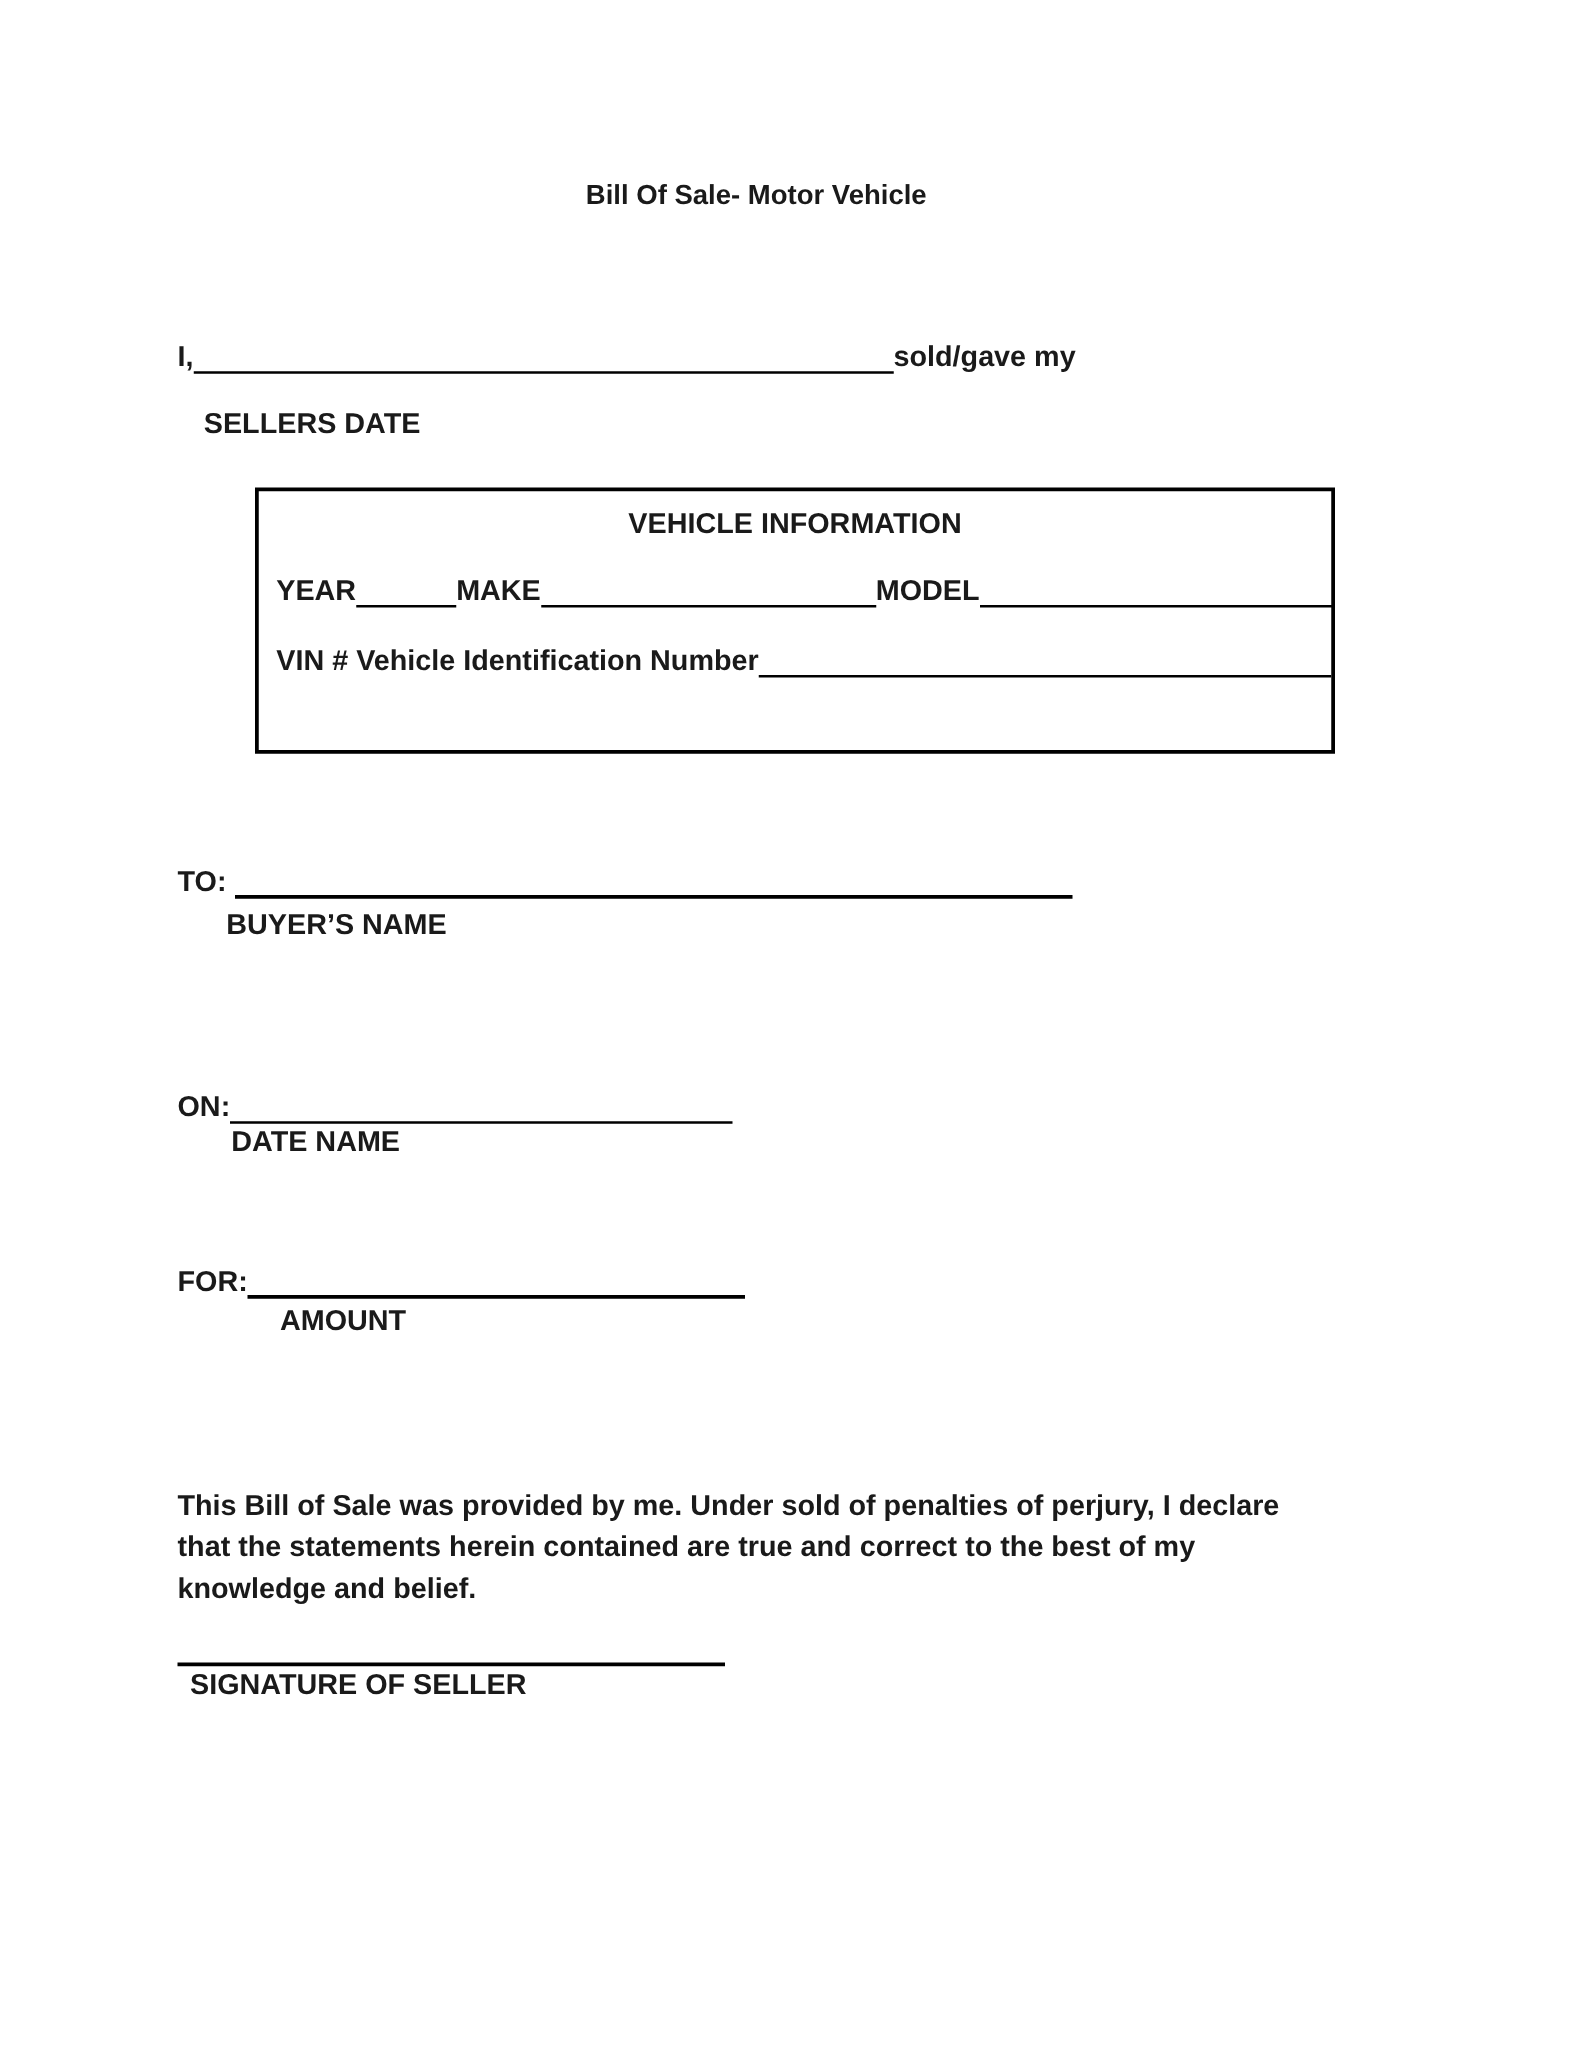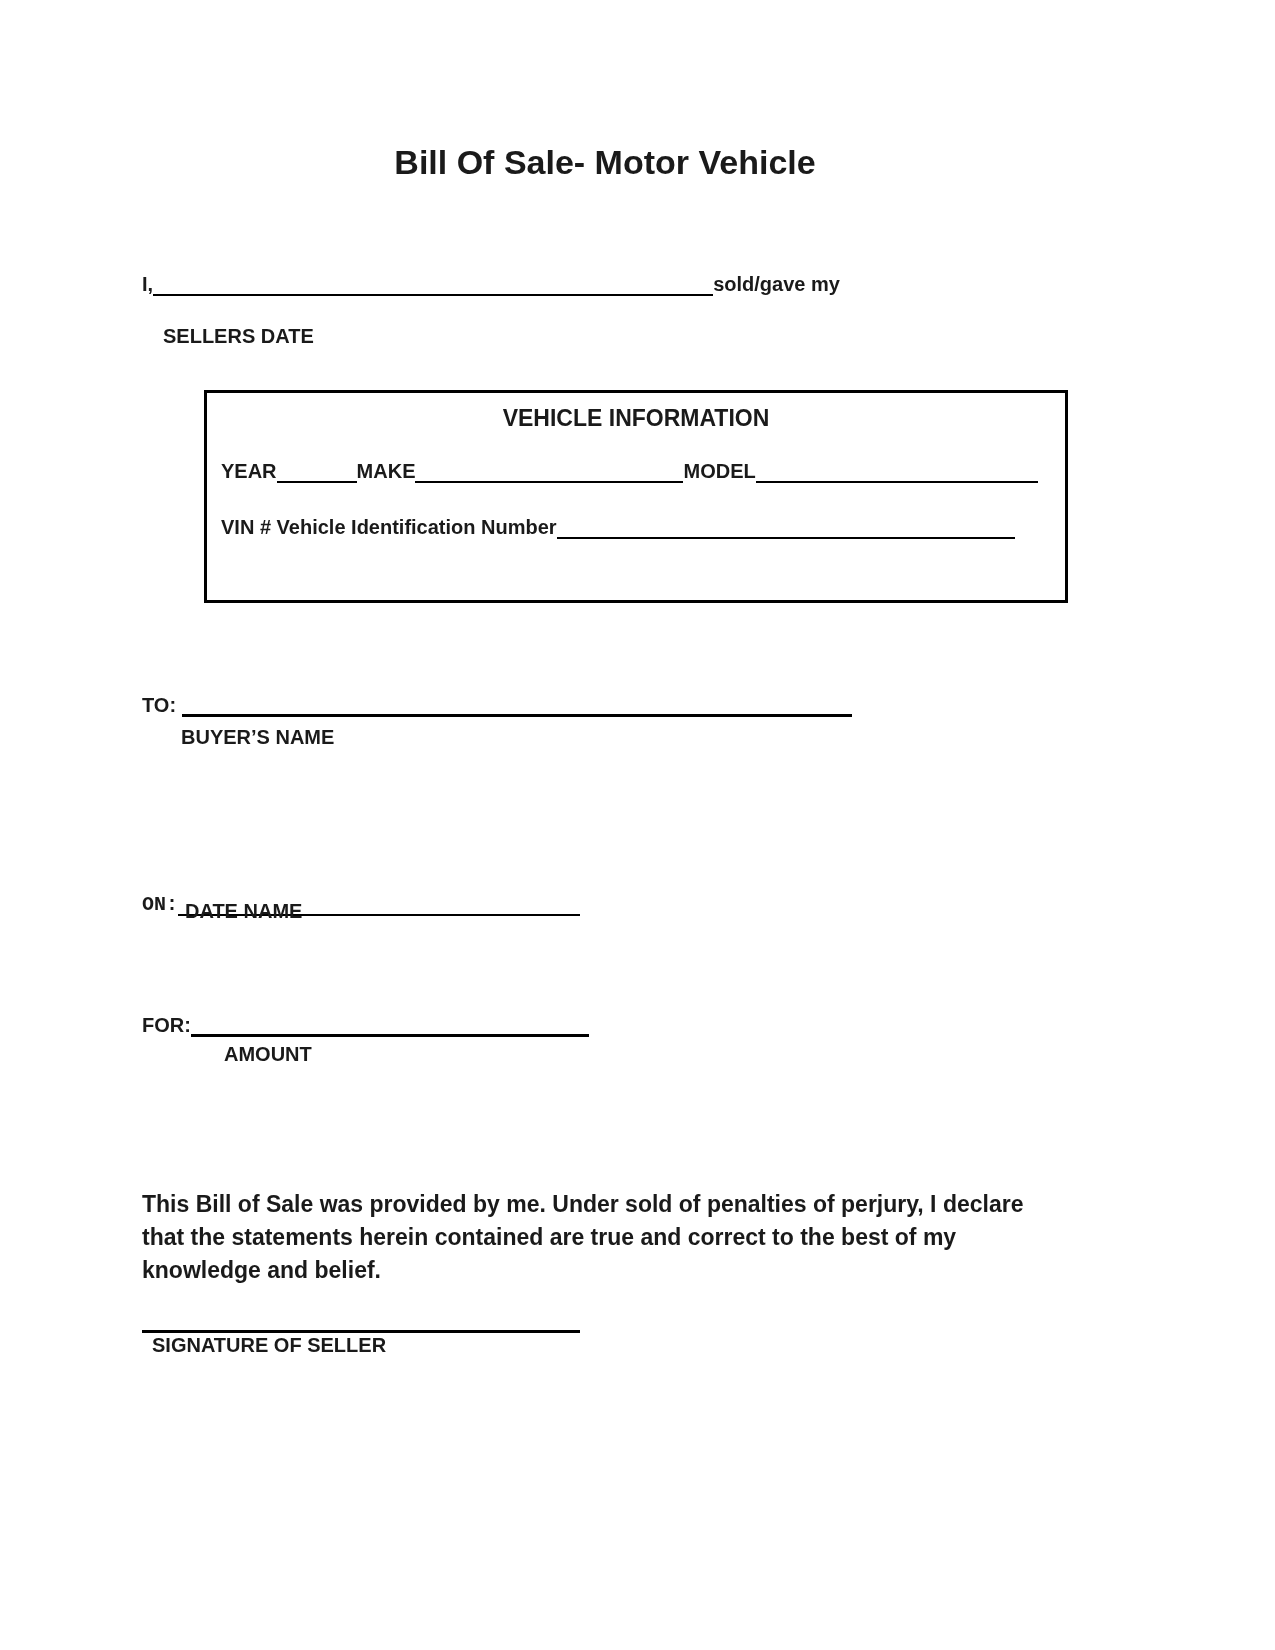--- a/index.html
+++ b/index.html
@@ -16,24 +16,24 @@
     font-weight: 700;
     color: #1a1a1a;
     overflow: hidden;
   }
   .abs { position: absolute; }
   .title {
     top: 143px;
     left: 0;
     width: 1210px;
     text-align: center;
-    font-size: 34px;
+    font-size: 22px;
     letter-spacing: 0px;
   }
-  .body-text { font-size: 20px; white-space: nowrap; }
+  .body-text { font-size: 23px; white-space: nowrap; }
   .field-line {
     display: inline-block;
     border-bottom: 2px solid #000;
     height: 22px;
     vertical-align: bottom;
   }
   .field-line.thick { border-bottom-width: 3px; }
   .vbox {
     left: 204px;
     top: 390px;
@@ -85,21 +85,21 @@
     <div class="abs body-text" style="top:122px; left:14px;">
       <span>VIN # Vehicle Identification Number</span><span class="field-line" style="width:458px;"></span>
     </div>
   </div>
 
   <div class="abs body-text" style="top:692px; left:142px;">
     <span>TO:</span>&nbsp;<span class="field-line thick" style="width:670px;"></span>
   </div>
   <div class="abs body-text" style="top:726px; left:181px;">BUYER’S NAME</div>
 
-  <div class="abs body-text" style="top:892px; left:142px;font-family:Liberation Mono, monospace;">
+  <div class="abs body-text" style="top:872px; left:142px;">
     <span>ON:</span><span class="field-line" style="width:402px;"></span>
   </div>
   <div class="abs body-text" style="top:900px; left:185px;">DATE NAME</div>
 
   <div class="abs body-text" style="top:1012px; left:142px;">
     <span>FOR:</span><span class="field-line thick" style="width:398px;"></span>
   </div>
   <div class="abs body-text" style="top:1043px; left:198px;margin-left:26px;">AMOUNT</div>
 
   <div class="abs para">This Bill of Sale was provided by me. Under sold of penalties of perjury, I declare that the statements herein contained are true and correct to the best of my knowledge and belief.</div>

